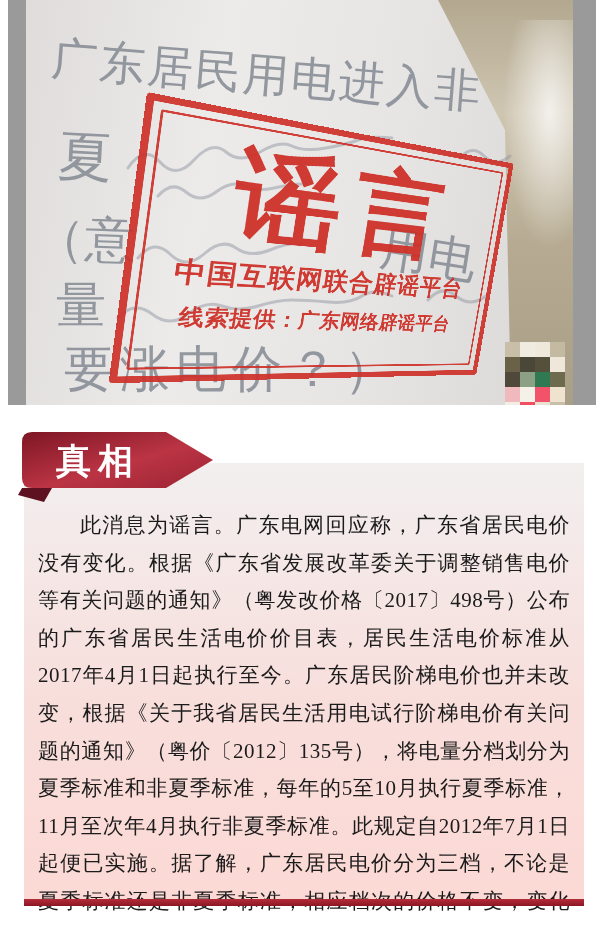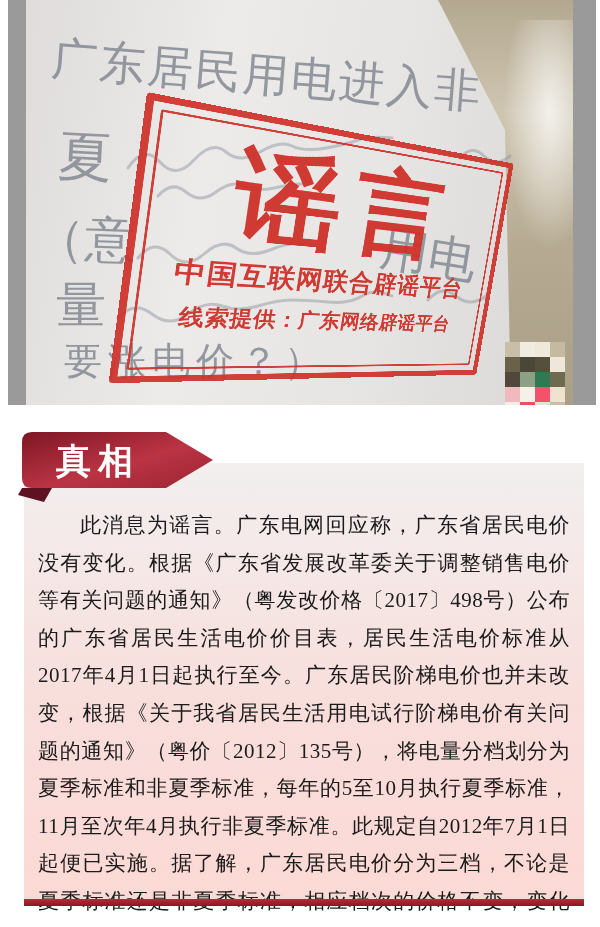--- a/index.html
+++ b/index.html
@@ -54,21 +54,21 @@
 
   <div id="photo">
     <div id="shine"></div>
     <div id="paper"></div>
 
     <span class="hw" style="left:46px;top:28px;font-size:46px;letter-spacing:2px;transform:rotate(4.5deg);">广东居民用电进入非</span>
     <span class="hw" style="left:52px;top:120px;font-size:54px;transform:rotate(3deg);">夏</span>
     <span class="hw" style="left:28px;top:204px;font-size:50px;transform:rotate(2deg);">（意</span>
     <span class="hw" style="left:48px;top:272px;font-size:50px;">量</span>
     <span class="hw" style="left:378px;top:216px;font-size:48px;transform:rotate(9deg);">用电</span>
-    <span class="hw" style="left:56px;top:336px;font-size:38px;letter-spacing:6px;">要涨电价？）</span>
+    <span class="hw" style="left:56px;top:336px;font-size:50px;letter-spacing:6px;">要涨电价？）</span>
 
     <svg id="hw-scribbles" width="588" height="405">
       <g fill="none" stroke="#9298a2" stroke-width="3" stroke-linecap="round" opacity=".5">
         <path d="M120,168 q16,-24 32,-6 t34,-2 t32,-8 t34,0 t32,-6 t34,2 t32,-8 t34,-2"></path>
         <path d="M150,196 q14,-16 28,-4 t30,0 t28,-6 t30,2 t28,-4"></path>
         <path d="M130,258 q16,-20 32,-4 t34,0 t32,-6 t34,2 t32,-6"></path>
         <path d="M110,318 q16,-18 34,-4 t36,0 t34,-8 t36,0 t34,-6 t36,2 t34,-6 t30,0"></path>
         <path d="M452,158 q12,-14 24,-2 t26,0"></path>
         <path d="M420,300 q14,-16 28,-4 t30,0"></path>
       </g>

